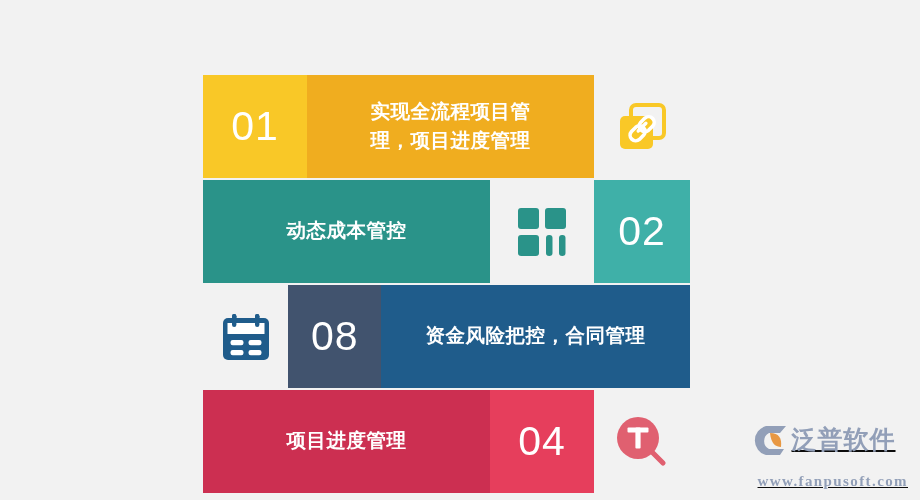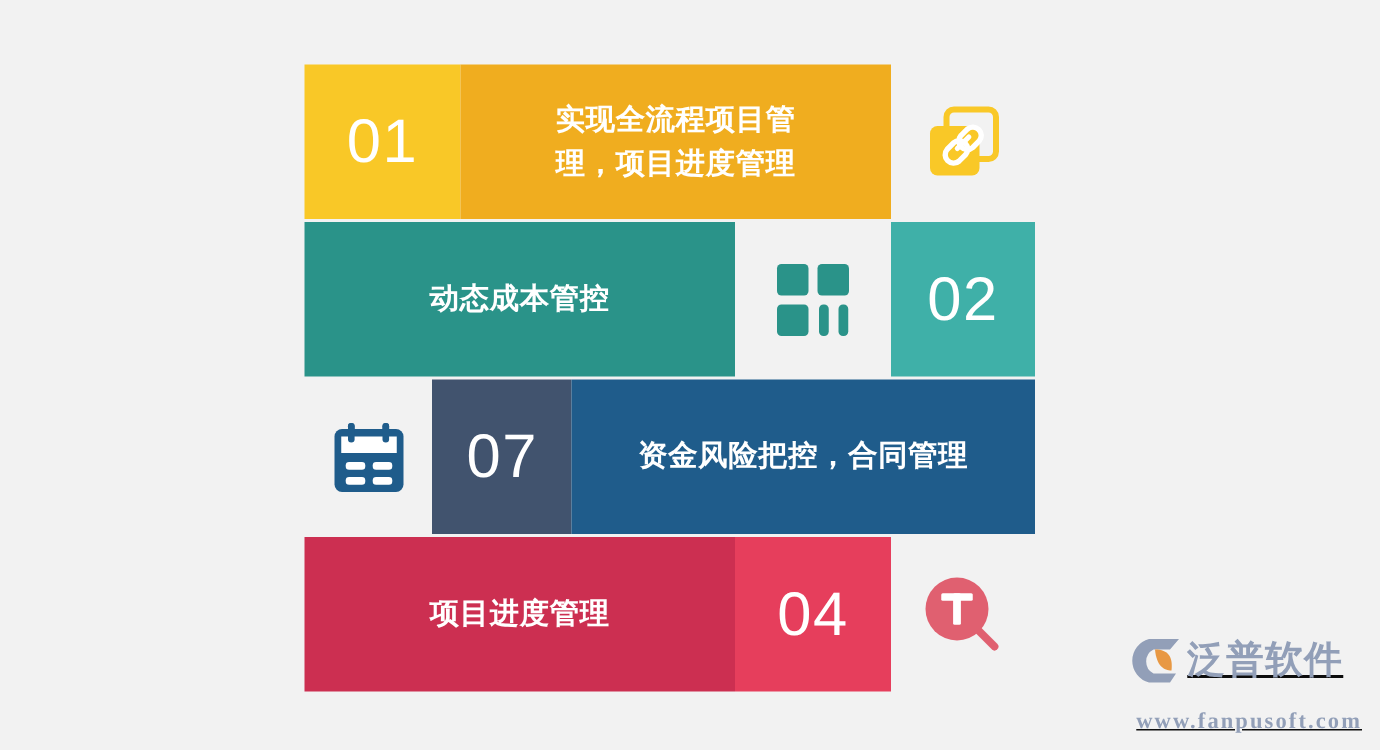--- a/index.html
+++ b/index.html
@@ -29,20 +29,21 @@
     display: flex;
     flex-direction: row;
     align-items: stretch;
   }
   .cell {
     display: flex;
     align-items: center;
     justify-content: center;
     height: 100%;
     box-sizing: border-box;
+    margin-top: 32px;
   }
   .num {
     color: #ffffff;
     font-size: 41px;
     font-weight: 400;
     letter-spacing: 1px;
     line-height: 1;
     font-family: "Liberation Sans", "DejaVu Sans", sans-serif;
   }
   .txt {
@@ -177,21 +178,21 @@
         <rect x="9.5" y="14" width="37" height="11" fill="#ffffff"></rect>
         <rect x="14" y="5" width="4.4" height="13" rx="2.2" ry="2.2" fill="#1f5c8b"></rect>
         <rect x="37" y="5" width="4.4" height="13" rx="2.2" ry="2.2" fill="#1f5c8b"></rect>
         <rect x="12.5" y="31" width="13" height="5.2" rx="2.2" ry="2.2" fill="#ffffff"></rect>
         <rect x="30.5" y="31" width="13" height="5.2" rx="2.2" ry="2.2" fill="#ffffff"></rect>
         <rect x="12.5" y="41" width="13" height="5.2" rx="2.2" ry="2.2" fill="#ffffff"></rect>
         <rect x="30.5" y="41" width="13" height="5.2" rx="2.2" ry="2.2" fill="#ffffff"></rect>
       </svg>
     </div>
 
-    <div class="cell num" id="row3-num">07</div>
+    <div class="cell num" id="row3-num">08</div>
 
     <div class="cell" id="row3-text">
       <div class="txt">资金风险把控，合同管理</div>
     </div>
   </div>
 
   <div class="row" id="row4">
 
     <div class="cell" id="row4-text">
       <div class="txt">项目进度管理</div>

